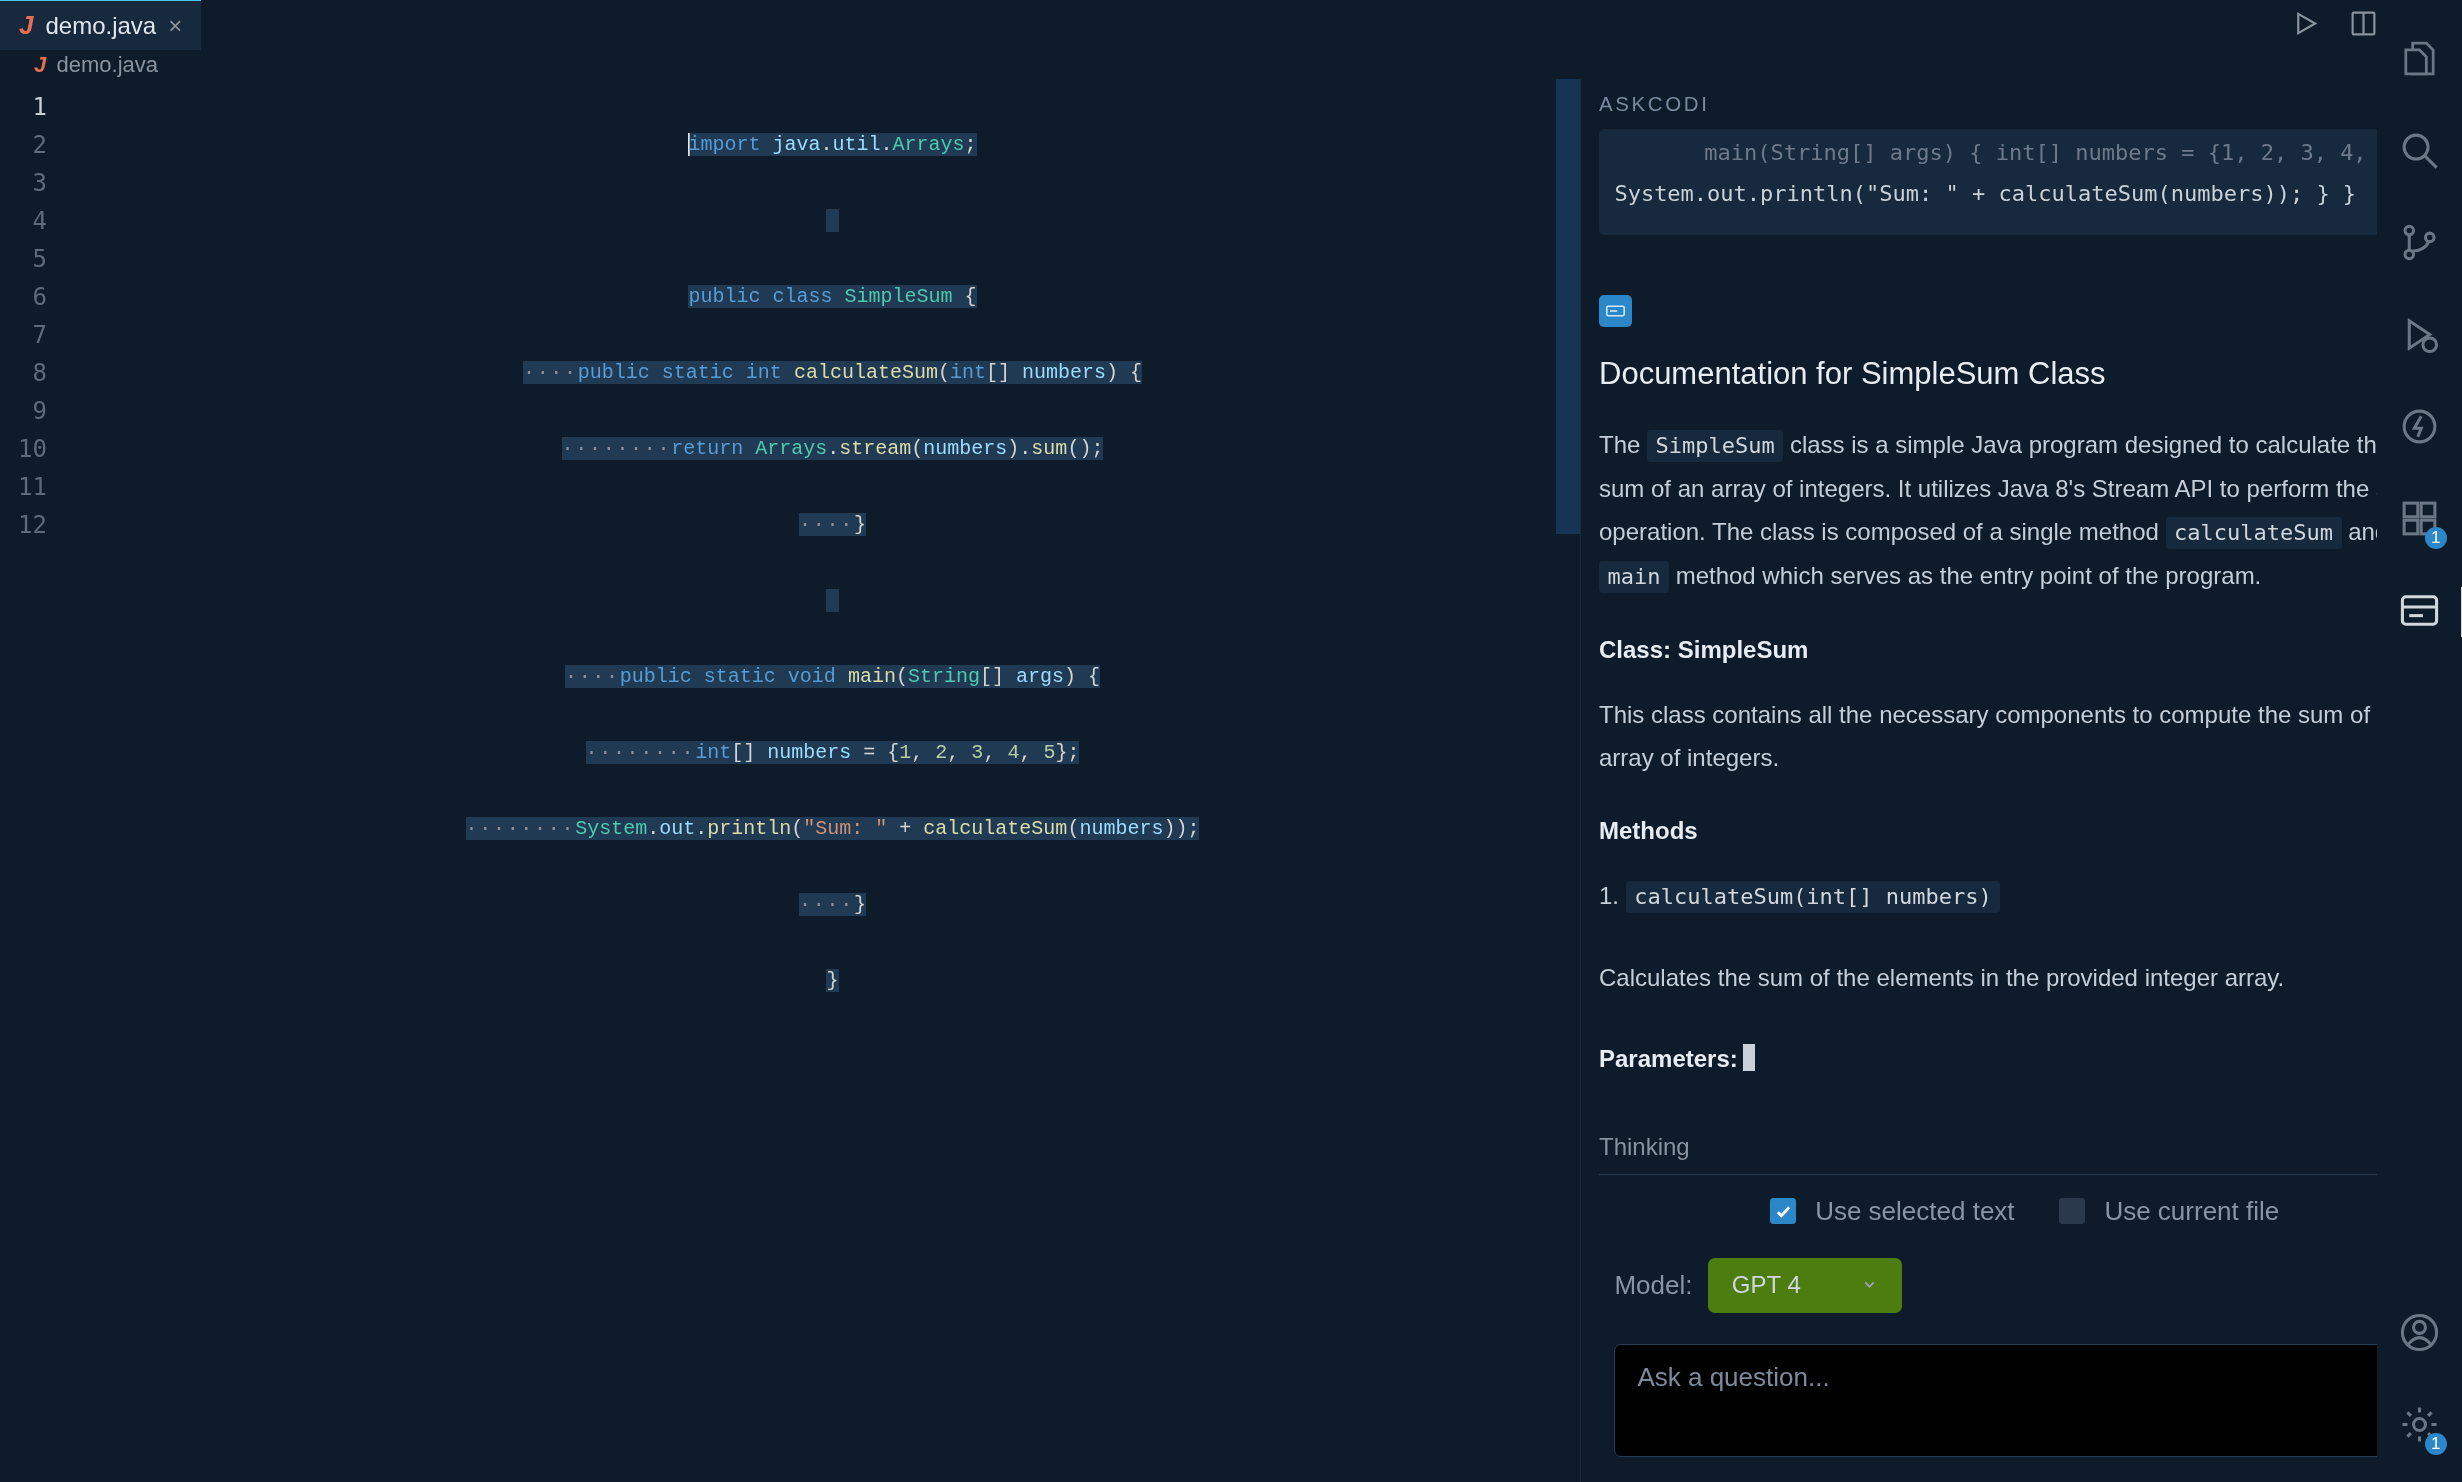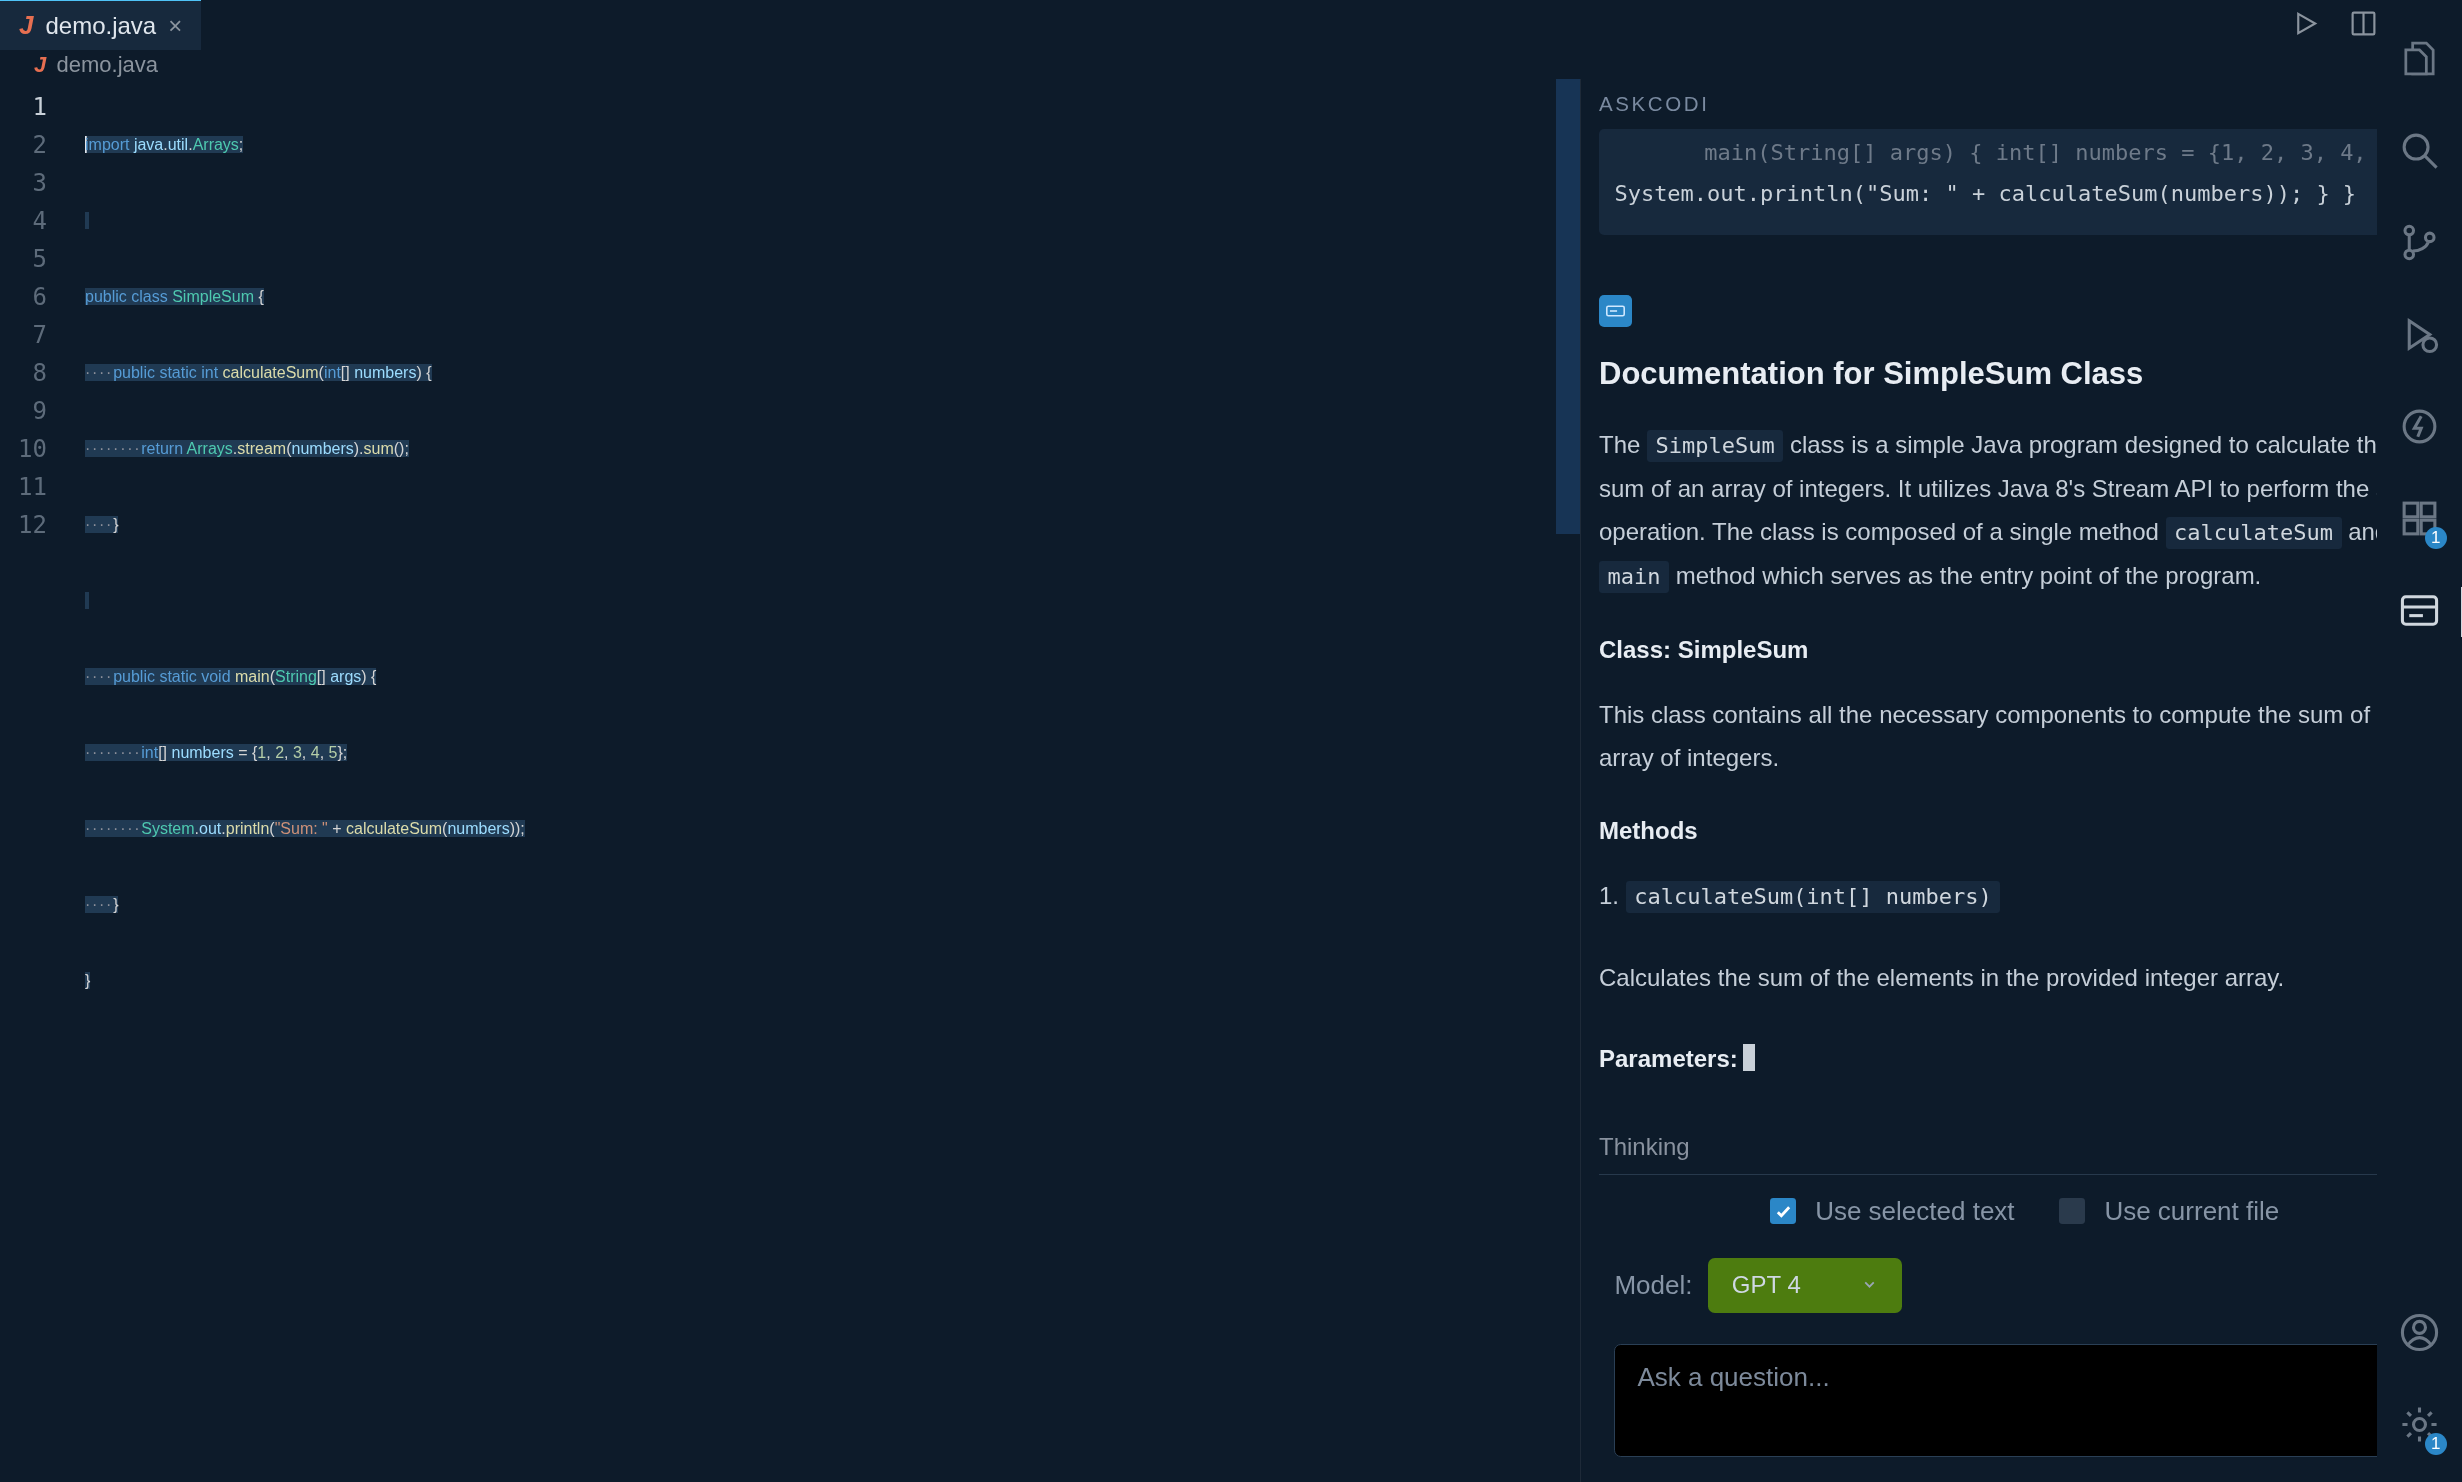--- a/index.html
+++ b/index.html
@@ -68,25 +68,26 @@
     font-family: Menlo, Consolas, monospace;
     font-size: 24px;
     line-height: 38px;
     color: #5d6b7a;
   }
   .gutter-line { padding-right: 38px; }
   .gutter-line.active { color: #c9d1d9; }
   .code {
     flex: 1;
     padding-top: 8.5px;
-    font-family: Liberation Sans, sans-serif;
-    font-size: 16px;
+    font-family: Liberation Mono, monospace;
+    font-size: 20px;
     line-height: 38px;
     white-space: pre;
     position: relative;
+    text-align: center;
   }
   .sel { background: #203a53; }
   .cursor-caret { box-shadow: inset 1.7px 0 0 #e0e6ed; }
   .k  { color: #569cd6; }    
   .t  { color: #4ec9b0; }    
   .fn { color: #dcdcaa; }    
   .v  { color: #9cdcfe; }    
   .n  { color: #b5cea8; }    
   .s  { color: #ce9178; }    
   .p  { color: #d4d4d4; }    
@@ -134,21 +135,21 @@
     margin-bottom: 60px;
   }
   .assistant-badge {
     width: 32.5px; height: 32.5px;
     border-radius: 5.1px;
     background: #2b87c7;
     display: flex; align-items: center; justify-content: center;
     margin-bottom: 29px;
   }
   .assistant-badge svg { width: 19px; height: 12px; }
-  .doc h2 { font-size: 31px; font-weight: 700; color: #e8edf3; margin-bottom: 31px; }
+  .doc h2 { font-size: 31px; font-weight: 400; color: #e8edf3; margin-bottom: 31px; }
   .doc p  { font-size: 24px; line-height: 43px; color: #c5ced8; margin-bottom: 38px; }
   .doc strong { color: #e8edf3; font-weight: 700; font-size: 24px; }
   .doc .mh { font-size: 24px; font-weight: 700; color: #e8edf3; margin-bottom: 29px; }
   .doc code {
     font-family: Menlo, Consolas, monospace;
     background: #17293d;
     color: #d0d7de;
     padding: 3.4px 8.5px;
     border-radius: 3.4px;
     font-size: 22px;

